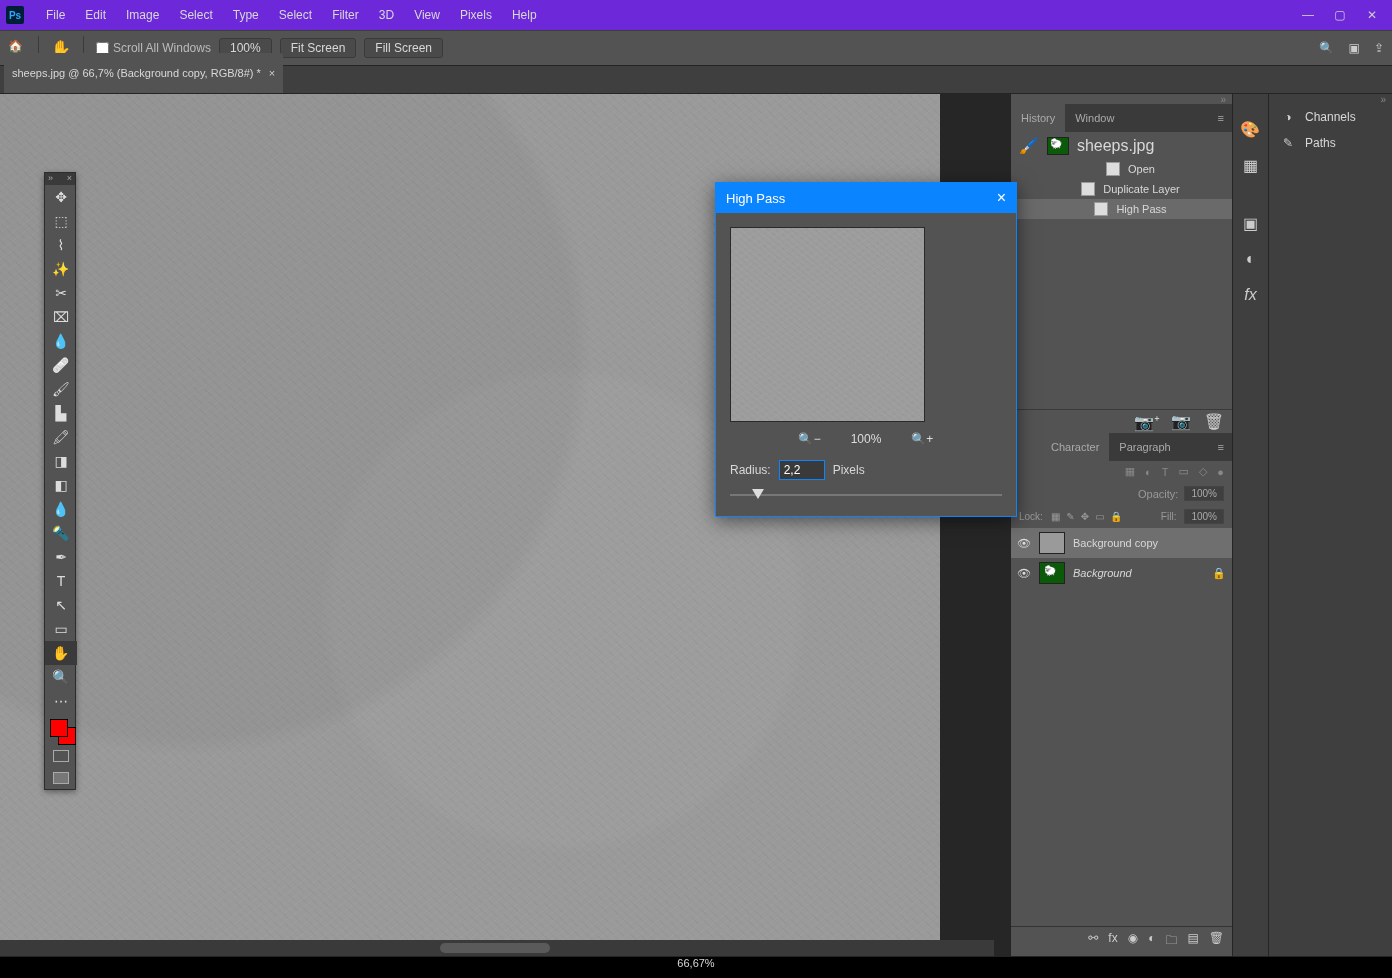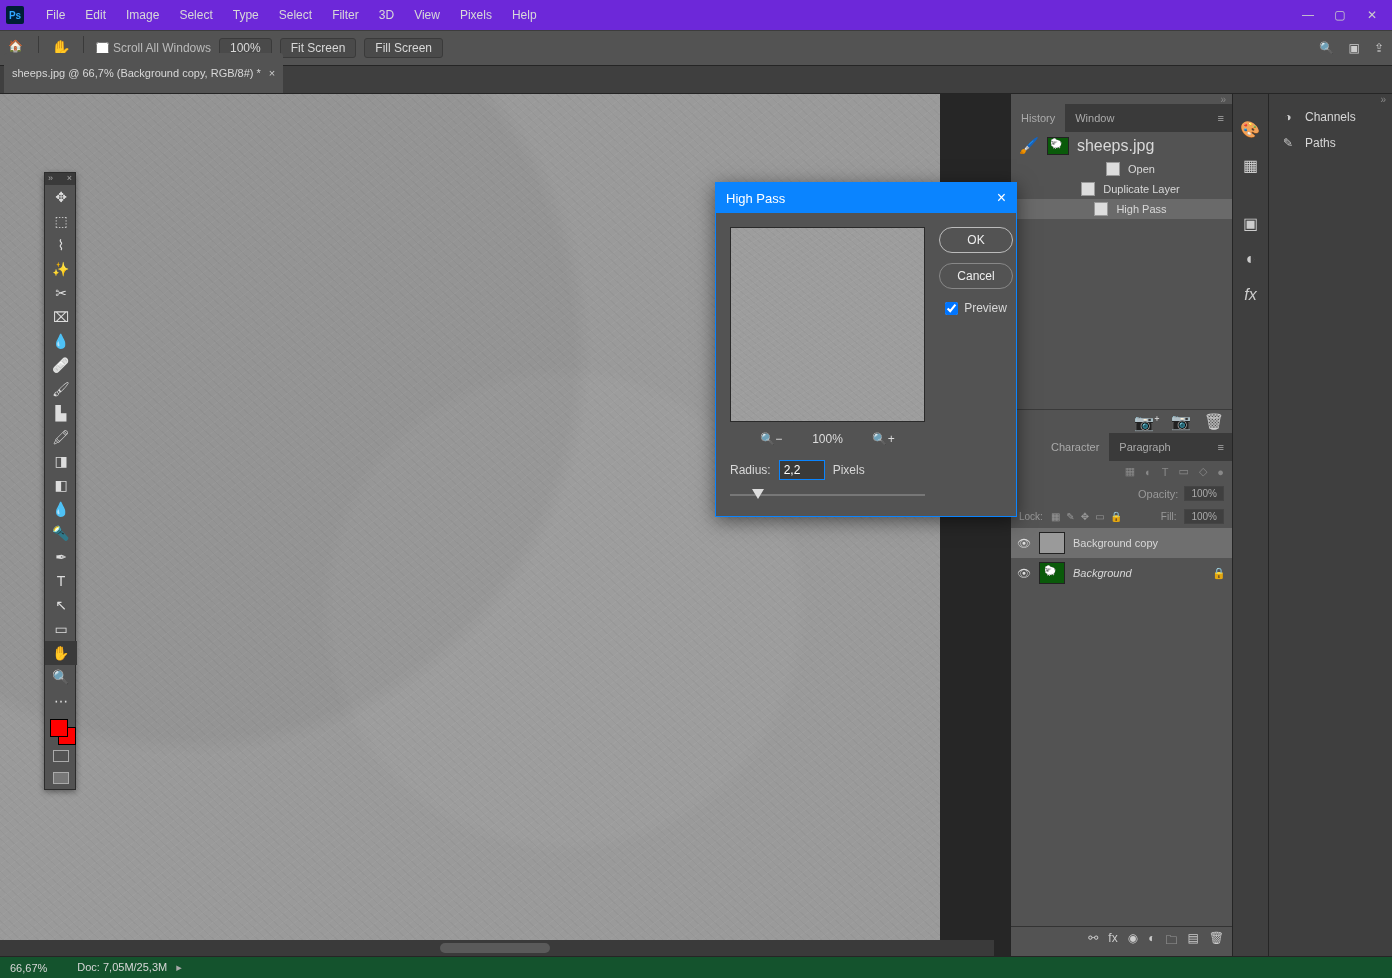--- a/index.html
+++ b/index.html
@@ -72,21 +72,21 @@
 .toolbox { position:absolute; left:44px; top:172px; width:32px; background:#535353; border:1px solid #2c2c2c; z-index:5; box-shadow:0 2px 6px rgba(0,0,0,0.4);}
 .toolbox .tbhead { height:12px; background:#3a3a3a; display:flex; justify-content:space-between; padding:0 3px; font-size:9px; color:#aaa;}
 .toolbox .tool { width:32px; height:24px; display:flex; align-items:center; justify-content:center; color:#ddd; cursor:pointer; font-size:14px; position:relative;}
 .toolbox .tool.sel { background:#3a3a3a;}
 .toolbox .swatches { height:28px; position:relative; margin-top:4px;}
 .toolbox .swatches .fg { position:absolute; left:5px; top:2px; width:18px; height:18px; background:#ff0000; border:1px solid #000;}
 .toolbox .swatches .bg { position:absolute; left:13px; top:10px; width:18px; height:18px; background:#ff0000; border:1px solid #000; z-index:-1;}
 .toolbox .tool.mode { height:22px;}
 .toolbox .tool.mode .box{ width:16px; height:12px; border:1px solid #aaa;}
 
-.statusbar { position:absolute; left:0; right:0; bottom:0; height:22px; background:#14532d; display:flex; align-items:center; font-size:11px; padding:0 10px; gap:30px; border-top:1px solid #252525;}
+.statusbar { position:absolute; left:0; right:0; bottom:0; height:22px; background:#000000; display:flex; align-items:center; font-size:11px; padding:0 10px; gap:30px; border-top:1px solid #252525;flex-direction:column;}
 .statusbar .arrow { color:#aaa; margin-left:6px;}
 
 .dialog { position:absolute; left:715px; top:182px; width:302px; background:#535353; border:1px solid #0a84ff; z-index:20; box-shadow:0 4px 18px rgba(0,0,0,0.5);}
 .dialog .titlebar { height:30px; background:#0a84ff; color:#fff; display:flex; align-items:center; padding:0 10px; font-size:13px;}
 .dialog .titlebar .dx { margin-left:auto; cursor:pointer; font-size:16px;}
 .dialog .body { padding:14px; display:flex; gap:14px;}
 .dialog .preview-col { flex:1;}
 .dialog .preview-box { width:195px; height:195px; background:#9d9d9d; border:1px solid #2a2a2a;
   background-image:
     repeating-linear-gradient(40deg, rgba(0,0,0,0.03) 0 1px, transparent 1px 5px),
@@ -324,28 +324,20 @@
       <div class="radius-row">
         <span>Radius:</span>
         <input type="text" value="2,2" style="">
         <span>Pixels</span>
       </div>
       <div class="slider">
         <div class="track"></div>
         <div class="handle"></div>
       </div>
     </div>
-    <div class="side-col">
-      <button class="dbtn primary">OK</button>
-      <button class="dbtn">Cancel</button>
-      <label class="chkrow">
-        <input type="checkbox" checked="" style="">
-        <span>Preview</span>
-      </label>
-    </div>
   </div>
 </div>
 
 <div class="statusbar">
   <span>66,67%</span>
   <span>
     <span>Doc: 7,05M/25,3M</span>
     <span class="arrow">▸</span>
   </span>
 </div>

